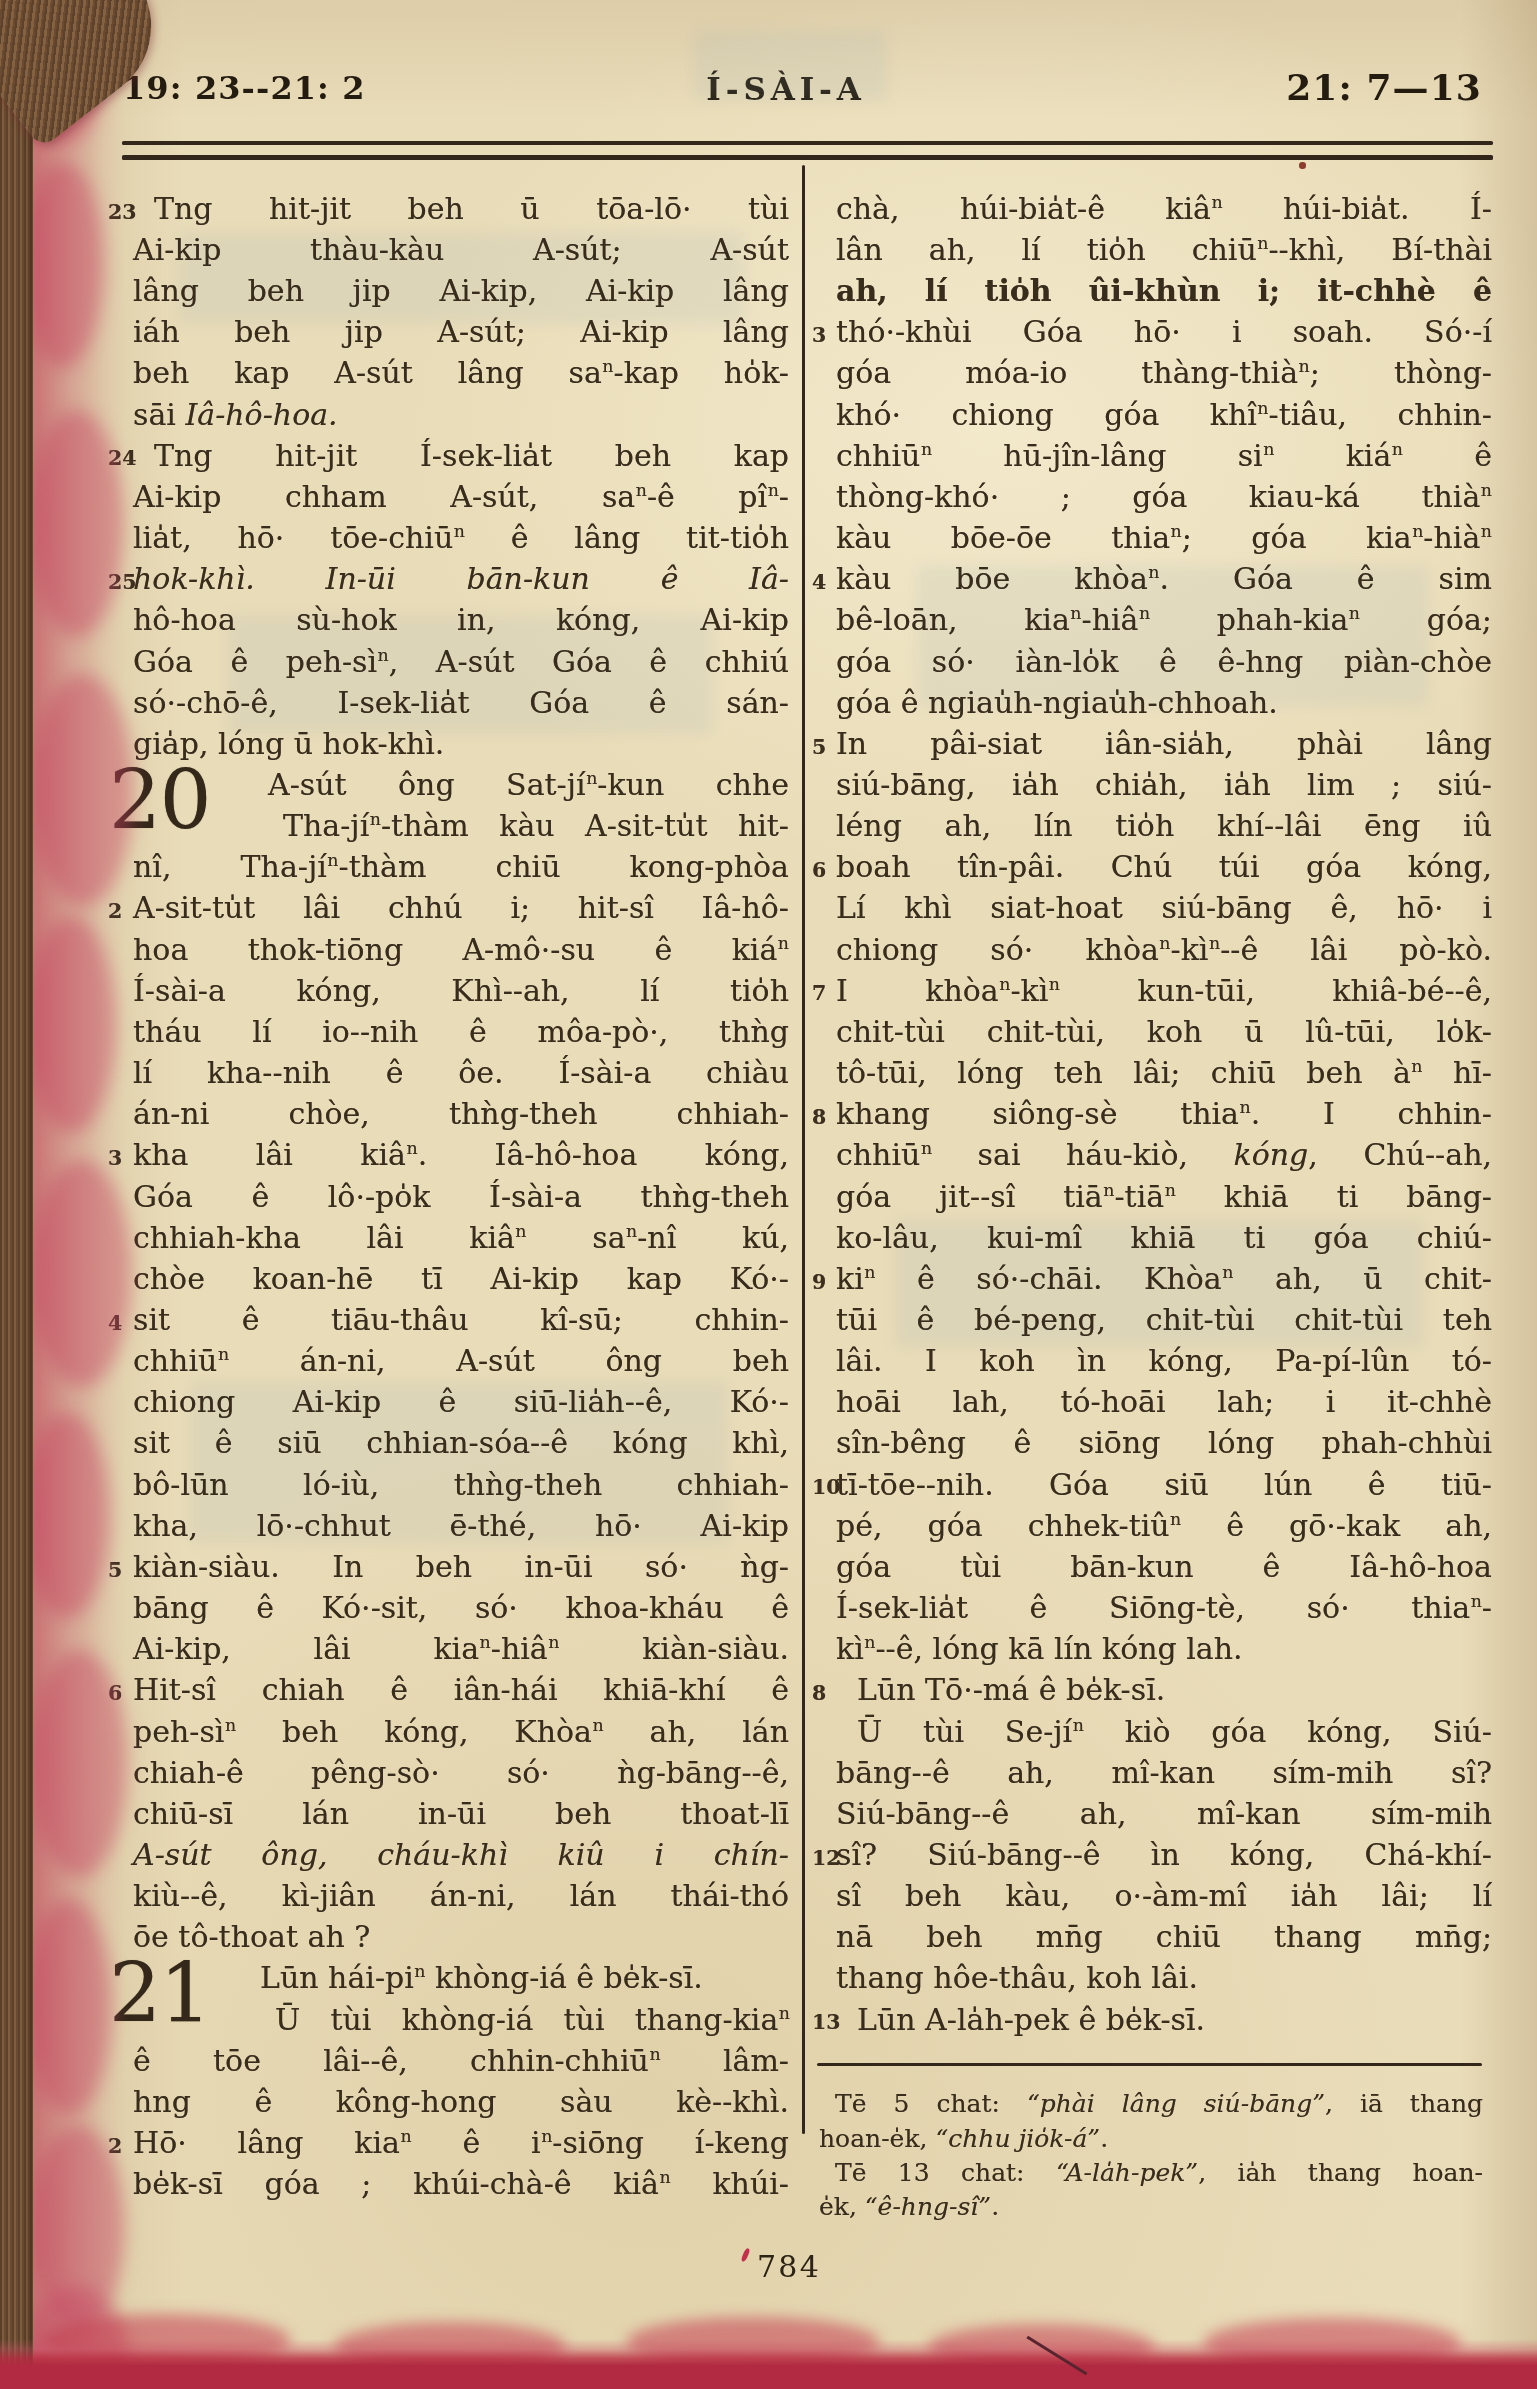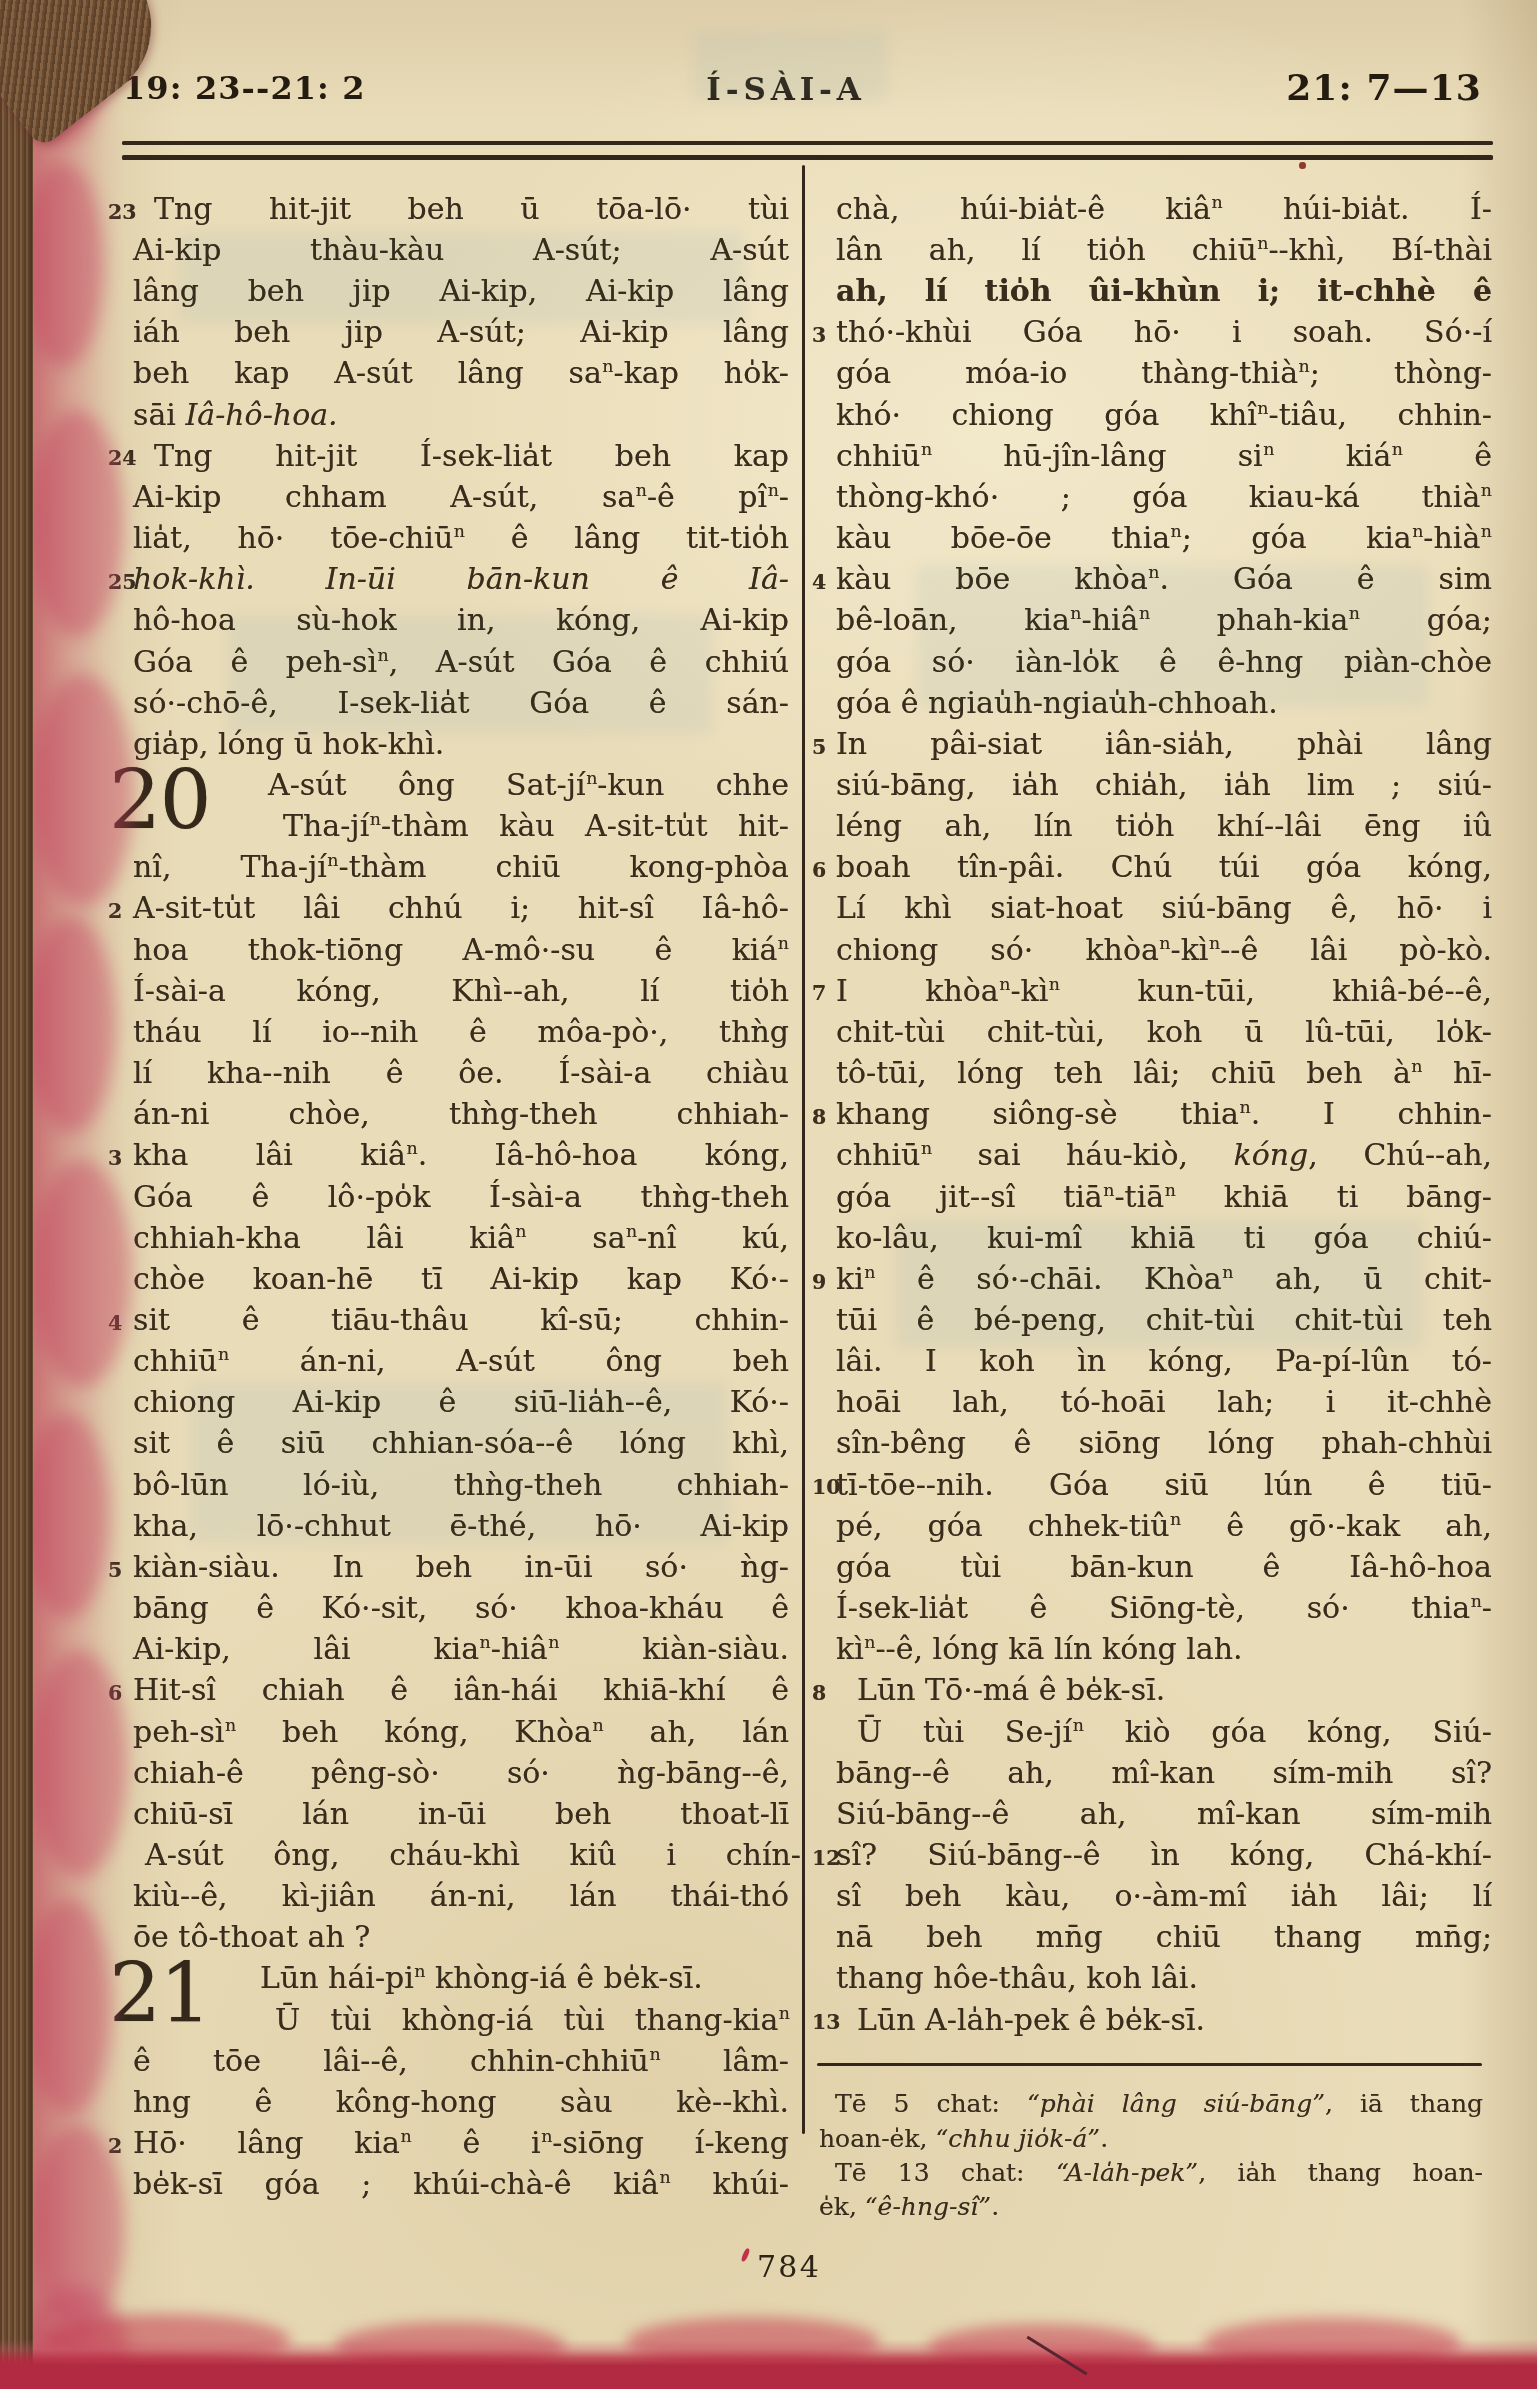--- a/index.html
+++ b/index.html
@@ -107,33 +107,33 @@
     <div class="line" style="left: 133px; top: 1095px; width: 656px;">án-ni chòe, thǹg-theh chhiah-</div>
     <span class="vnum" style="left: 108px; top: 1146px;">3</span>
     <div class="line" style="left: 133px; top: 1136px; width: 656px;">kha lâi kiâ<sup class="pn">n</sup>. Iâ-hô-hoa kóng,</div>
     <div class="line" style="left: 133px; top: 1178px; width: 656px;">Góa ê lô·-po̍k Í-sài-a thǹg-theh</div>
     <div class="line" style="left: 133px; top: 1219px; width: 656px;">chhiah-kha lâi kiâ<sup class="pn">n</sup> sa<sup class="pn">n</sup>-nî kú,</div>
     <div class="line" style="left: 133px; top: 1260px; width: 656px;">chòe koan-hē tī Ai-kip kap Kó·-</div>
     <span class="vnum" style="left: 108px; top: 1311px;">4</span>
     <div class="line" style="left: 133px; top: 1301px; width: 656px;">sit ê tiāu-thâu kî-sū; chhin-</div>
     <div class="line" style="left: 133px; top: 1342px; width: 656px;">chhiū<sup class="pn">n</sup> án-ni, A-sút ông beh</div>
     <div class="line" style="left: 133px; top: 1383px; width: 656px;">chiong Ai-kip ê siū-lia̍h--ê, Kó·-</div>
-    <div class="line" style="left: 133px; top: 1424px; width: 656px;">sit ê siū chhian-sóa--ê lóng khì,</div>
+    <div class="line" style="left: 133px; top: 1424px; width: 656px;">sit ê siū chhian-sóa--ê kóng khì,</div>
     <div class="line" style="left: 133px; top: 1466px; width: 656px;">bô-lūn ló-iù, thǹg-theh chhiah-</div>
     <div class="line" style="left: 133px; top: 1507px; width: 656px;">kha, lō·-chhut ē-thé, hō· Ai-kip</div>
     <span class="vnum" style="left: 108px; top: 1558px;">5</span>
     <div class="line" style="left: 133px; top: 1548px; width: 656px;">kiàn-siàu. In beh in-ūi só· ǹg-</div>
     <div class="line" style="left: 133px; top: 1589px; width: 656px;">bāng ê Kó·-sit, só· khoa-kháu ê</div>
     <div class="line" style="left: 133px; top: 1630px; width: 656px;">Ai-kip, lâi kia<sup class="pn">n</sup>-hiâ<sup class="pn">n</sup> kiàn-siàu.</div>
     <span class="vnum" style="left: 108px; top: 1681px;">6</span>
     <div class="line" style="left: 133px; top: 1671px; width: 656px;">Hit-sî chiah ê iân-hái khiā-khí ê</div>
     <div class="line" style="left: 133px; top: 1713px; width: 656px;">peh-sì<sup class="pn">n</sup> beh kóng, Khòa<sup class="pn">n</sup> ah, lán</div>
     <div class="line" style="left: 133px; top: 1754px; width: 656px;">chiah-ê pêng-sò· só· ǹg-bāng--ê,</div>
     <div class="line" style="left: 133px; top: 1795px; width: 656px;">chiū-sī lán in-ūi beh thoat-lī</div>
-    <div class="line" style="left: 145px; top: 1836px; width: 656px;">A-sút ông, cháu-khì kiû i chín-</div>
+    <div class="line" style="left: 133px; top: 1836px; width: 656px; font-style: italic;">A-sút ông, cháu-khì kiû i chín-</div>
     <div class="line" style="left: 133px; top: 1877px; width: 656px;">kiù--ê, kì-jiân án-ni, lán thái-thó</div>
     <div class="line nj" style="left: 133px; top: 1918px; width: 656px;">ōe tô-thoat ah ?</div>
     <div class="chnum" style="left: 109px; top: 1955px;">21</div>
     <div class="line nj" style="left: 260px; top: 1959px; width: 529px;">Lūn hái-pi<sup class="pn">n</sup> khòng-iá ê be̍k-sī.</div>
     <div class="line" style="left: 275px; top: 2001px; width: 515px;">Ū tùi khòng-iá tùi thang-kia<sup class="pn">n</sup></div>
     <div class="line" style="left: 133px; top: 2042px; width: 656px;">ê tōe lâi--ê, chhin-chhiū<sup class="pn">n</sup> lâm-</div>
     <div class="line" style="left: 133px; top: 2083px; width: 656px;">hng ê kông-hong sàu kè--khì.</div>
     <span class="vnum" style="left: 108px; top: 2134px;">2</span>
     <div class="line" style="left: 133px; top: 2124px; width: 656px;">Hō· lâng kia<sup class="pn">n</sup> ê i<sup class="pn">n</sup>-siōng í-keng</div>
     <div class="line" style="left: 133px; top: 2165px; width: 656px;">be̍k-sī góa ; khúi-chà-ê kiâ<sup class="pn">n</sup> khúi-</div>

